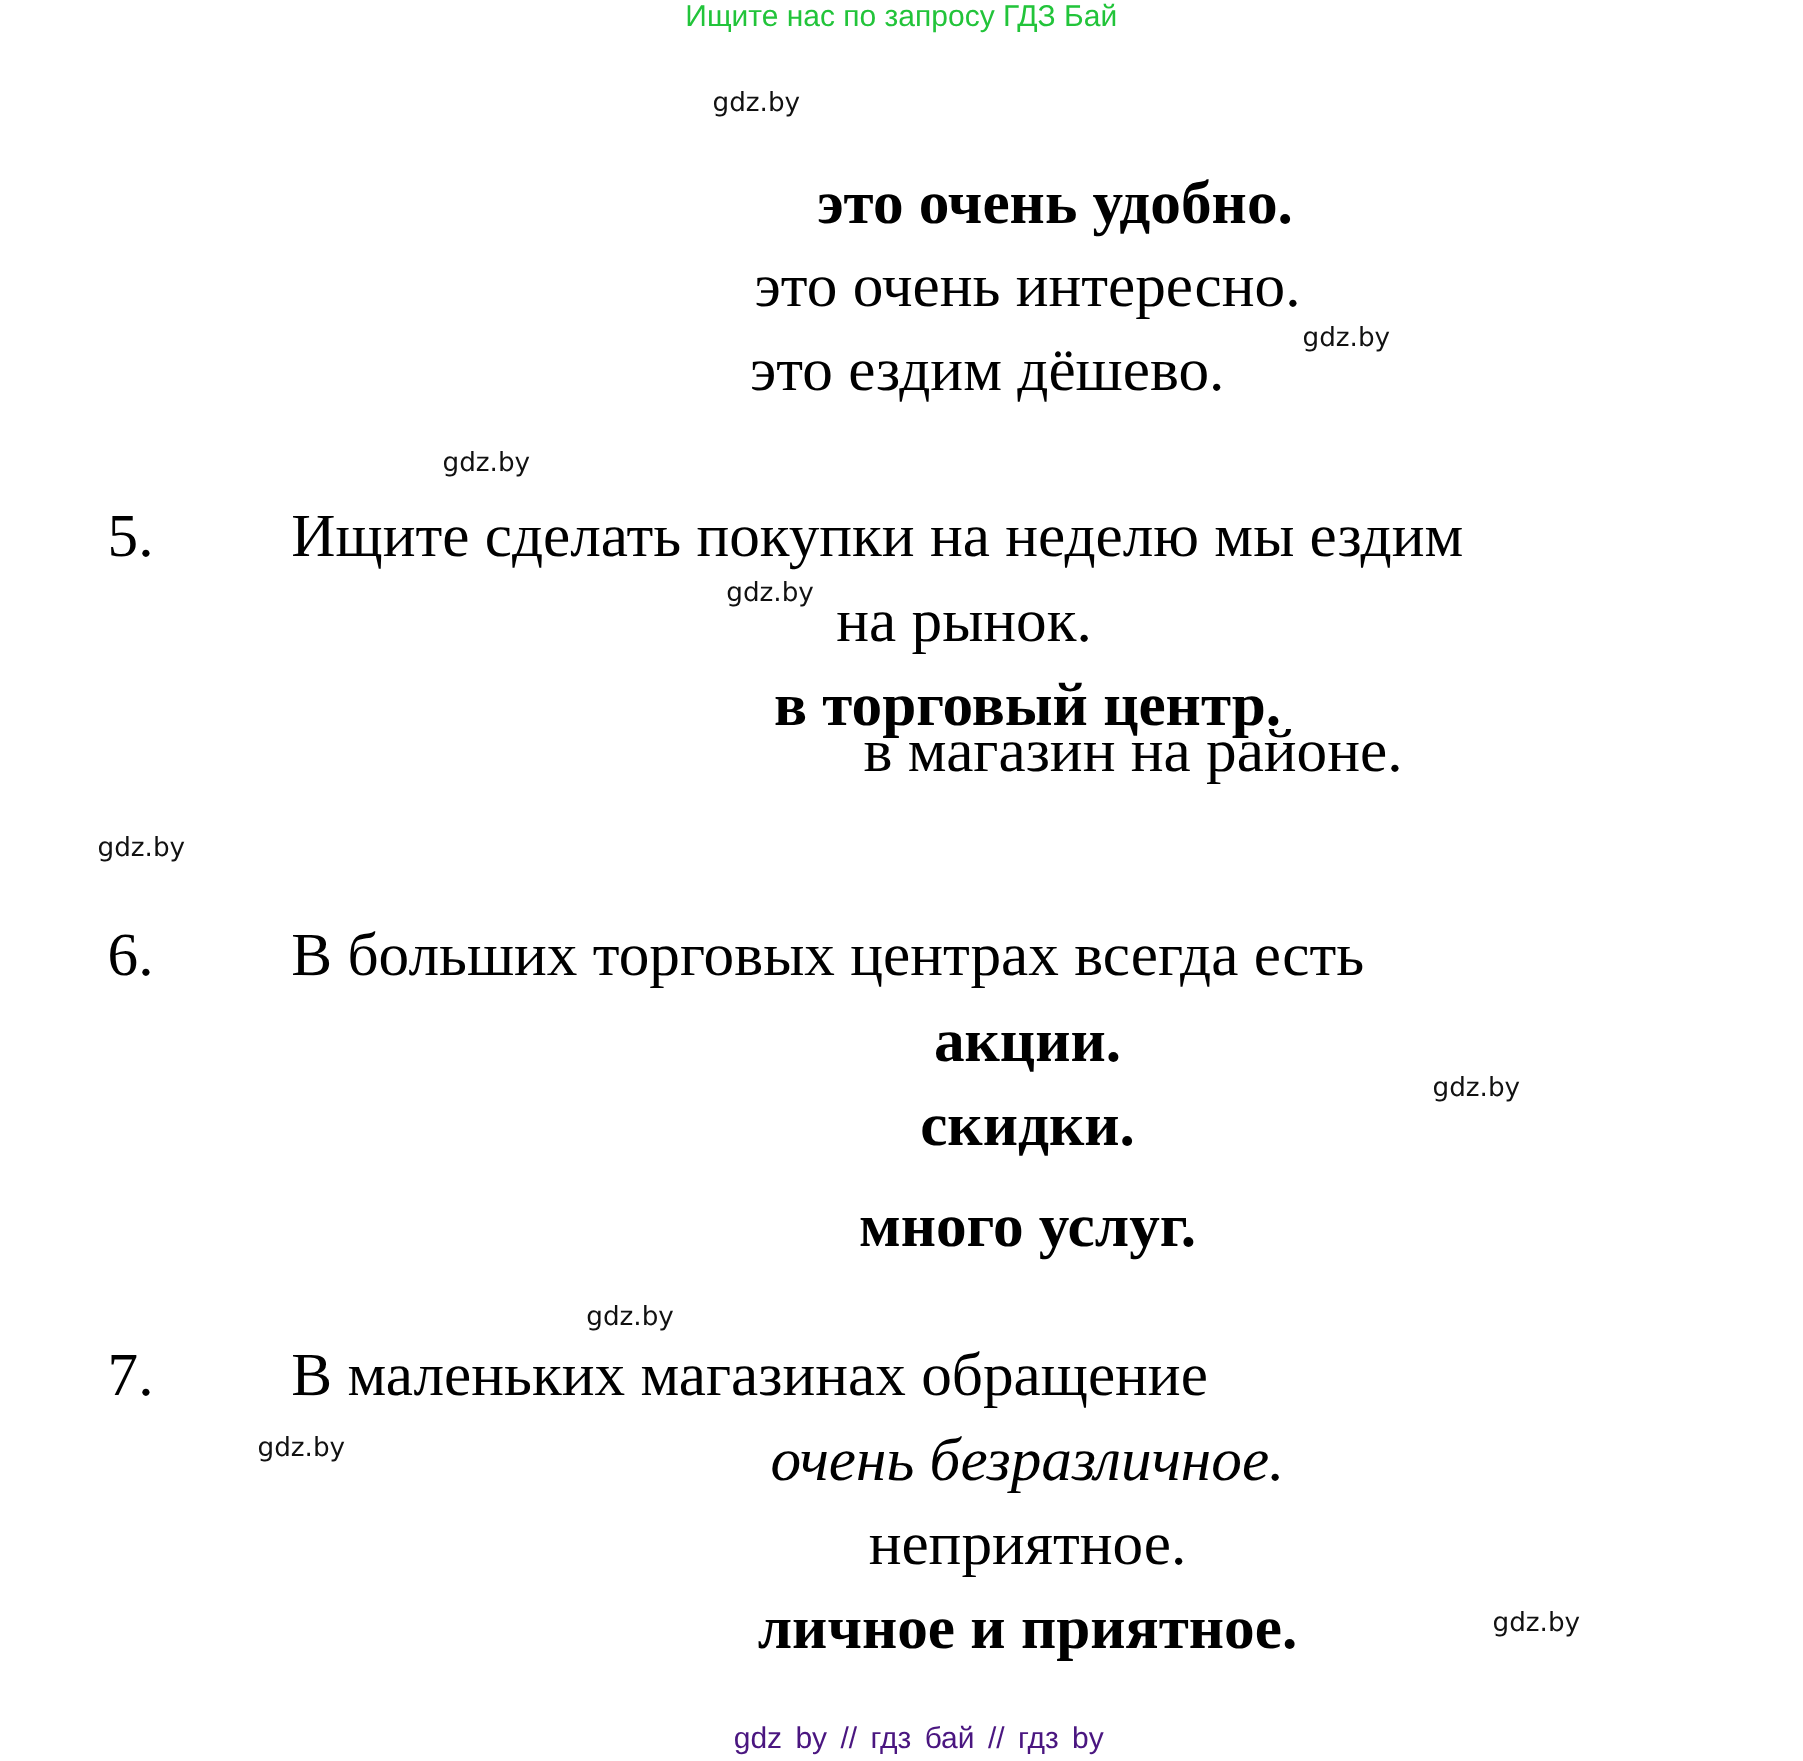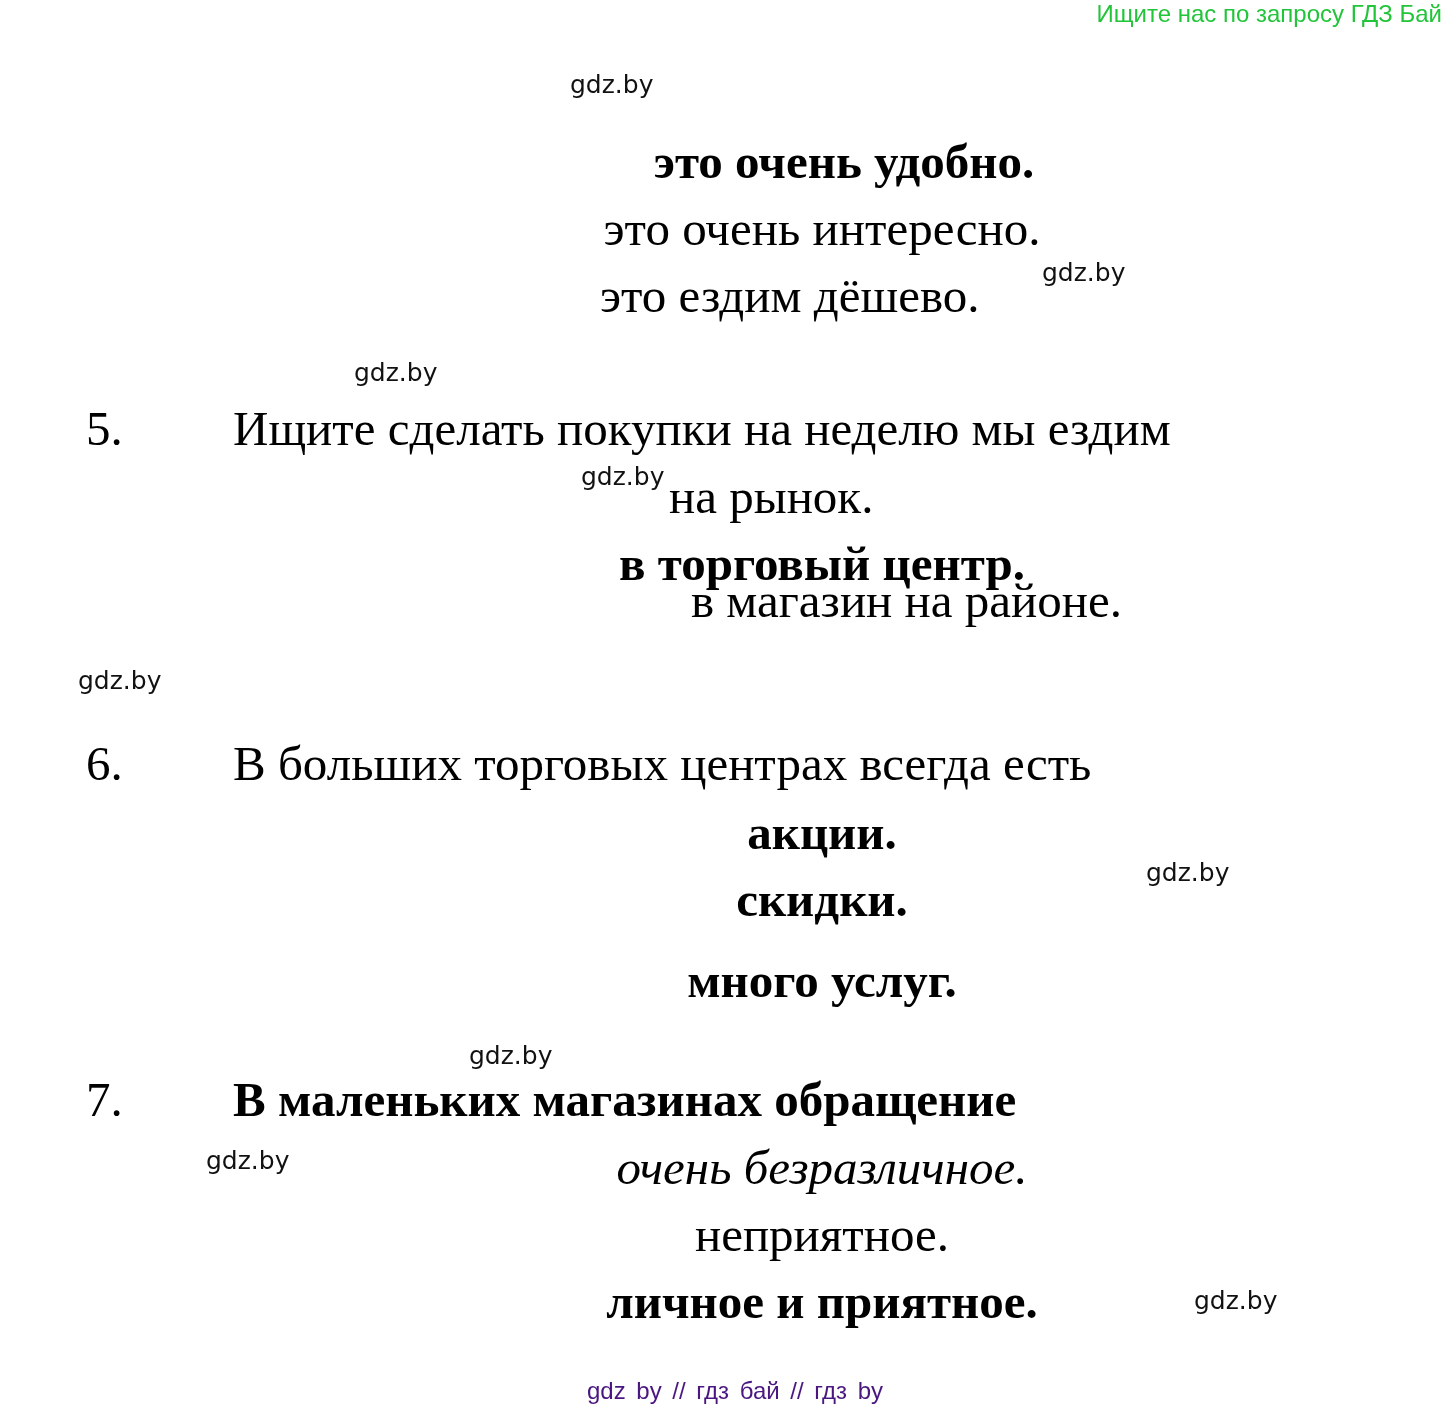--- a/index.html
+++ b/index.html
@@ -1,19 +1,19 @@
 <!DOCTYPE html>
 <html><head>
   <meta charset="utf-8">
   <style>
     html, body { margin: 0; padding: 0; background: #ffffff; }
     body { width: 1442px; height: 1409px; position: relative; overflow: hidden; }
     .abs { position: absolute; white-space: nowrap; }
-    .banner { top: 0; left: 0; width: 1442px; text-align: right; font-family: "Liberation Sans", sans-serif; font-size: 24px; line-height: 28px; color: #22c43a; }
-    .wm { font-family: "DejaVu Sans", sans-serif; font-size: 25px; color: #111; letter-spacing: 0px; }
+    .banner { top: 0; left: 0; width: 1442px; text-align: center; font-family: "Liberation Sans", sans-serif; font-size: 24px; line-height: 28px; color: #22c43a; }
+    .wm { font-family: "DejaVu Sans", sans-serif; font-size: 21px; color: #111; letter-spacing: 0px; }
     .serif { font-family: "Liberation Serif", serif; font-size: 49px; color: #000; line-height: 56px; }
     .bold { font-weight: bold; }
     .center { text-align: center; }
     .footer { bottom: 4px; left: 0; width: 1442px; text-align: center; font-family: "Liberation Sans", sans-serif; font-size: 24px; color: #4a1680; word-spacing: 4px; padding-left: 14px; }
   </style>
 </head>
 <body>
 
 <div class="abs banner">Ищите нас по запросу ГДЗ Бай</div>
 
@@ -37,18 +37,18 @@
 <div class="abs serif bold center" style="left:522px; width:600px; top:536px;">в торговый центр.</div>
 <div class="abs serif center" style="left:522px; width:600px; top:573px;text-align:right;">в магазин на районе.</div>
 
 <div class="abs serif" style="left:86px; top:736px;">6.</div>
 <div class="abs serif" style="left:233px; top:736px;">В больших торговых центрах всегда есть</div>
 <div class="abs serif bold center" style="left:522px; width:600px; top:805px;">акции.</div>
 <div class="abs serif bold center" style="left:522px; width:600px; top:872px;">скидки.</div>
 <div class="abs serif bold center" style="left:522px; width:600px; top:921px;margin-top:32px;">много услуг.</div>
 
 <div class="abs serif" style="left:86px; top:1072px;">7.</div>
-<div class="abs serif" style="left:233px; top:1072px;font-weight:bold;">В маленьких магазинах обращение</div>
+<div class="abs serif" style="left:233px; top:1072px;">В маленьких магазинах обращение</div>
 <div class="abs serif center" style="left:522px; width:600px; top:1140px;font-style:italic;">очень безразличное.</div>
 <div class="abs serif center" style="left:522px; width:600px; top:1207px;">неприятное.</div>
 <div class="abs serif bold center" style="left:522px; width:600px; top:1274px;">личное и приятное.</div>
 
 <div class="abs footer">gdz by  //  гдз бай  //  гдз by</div>
 
 </body></html>

